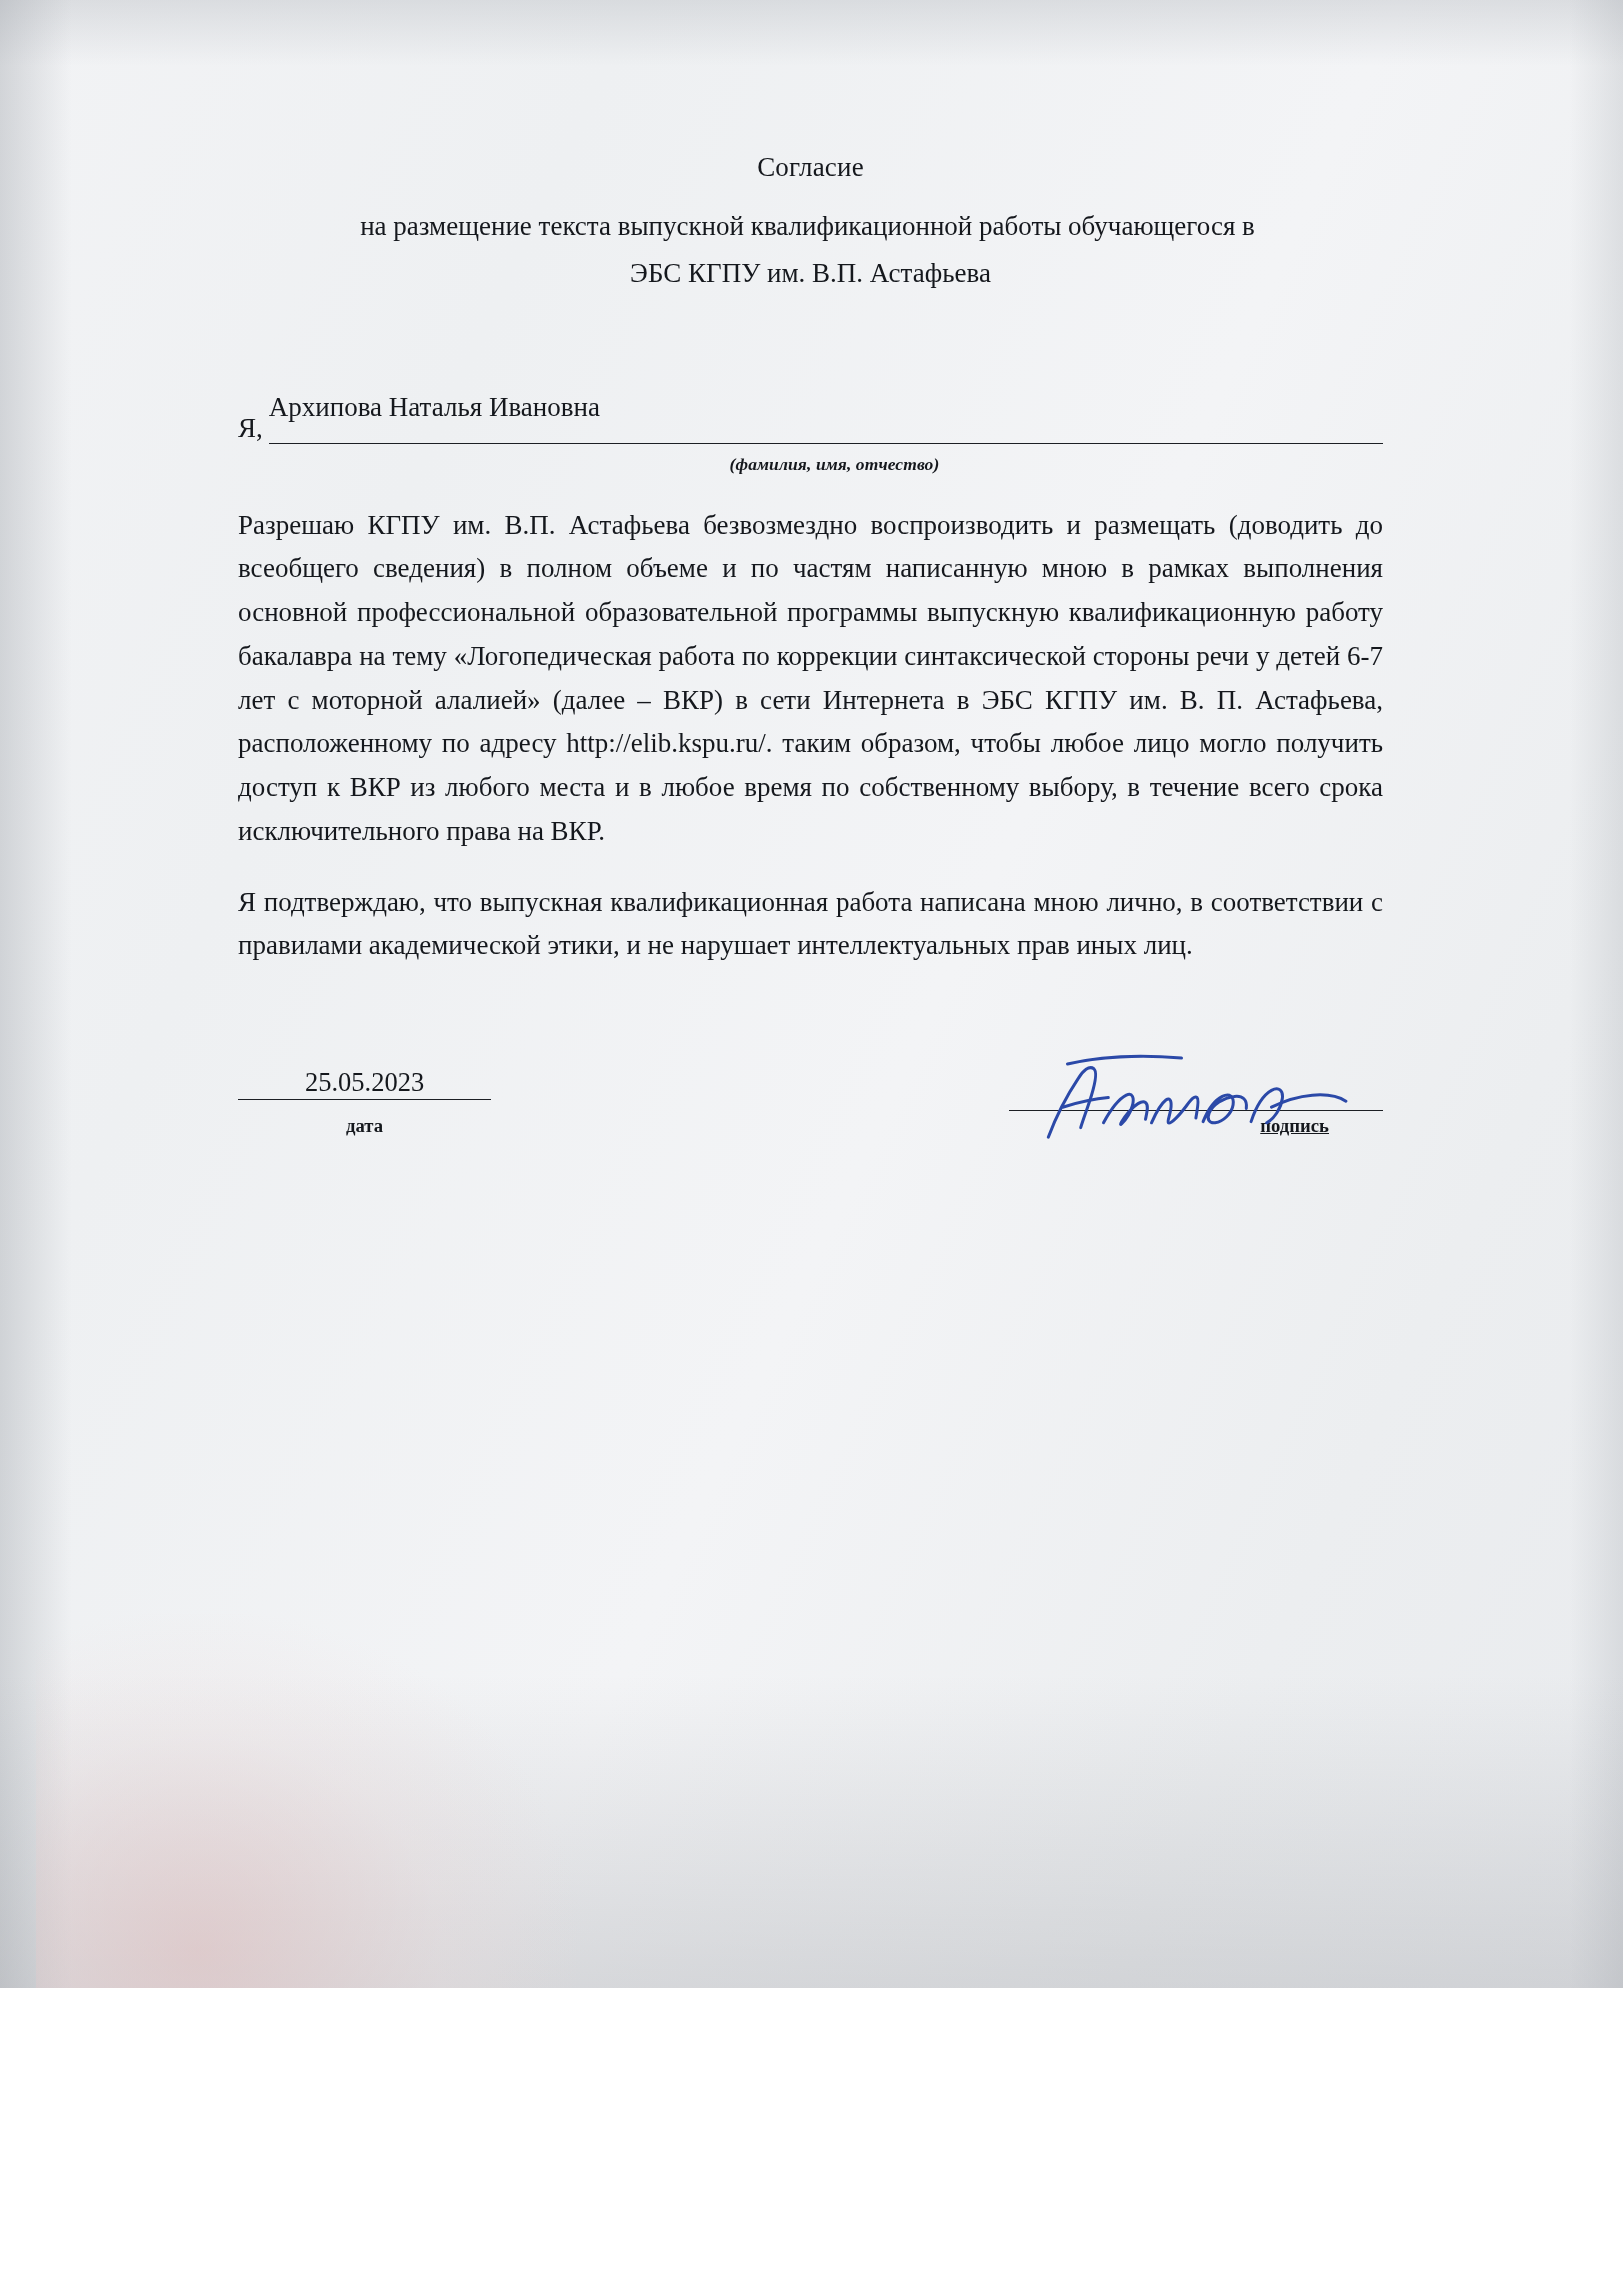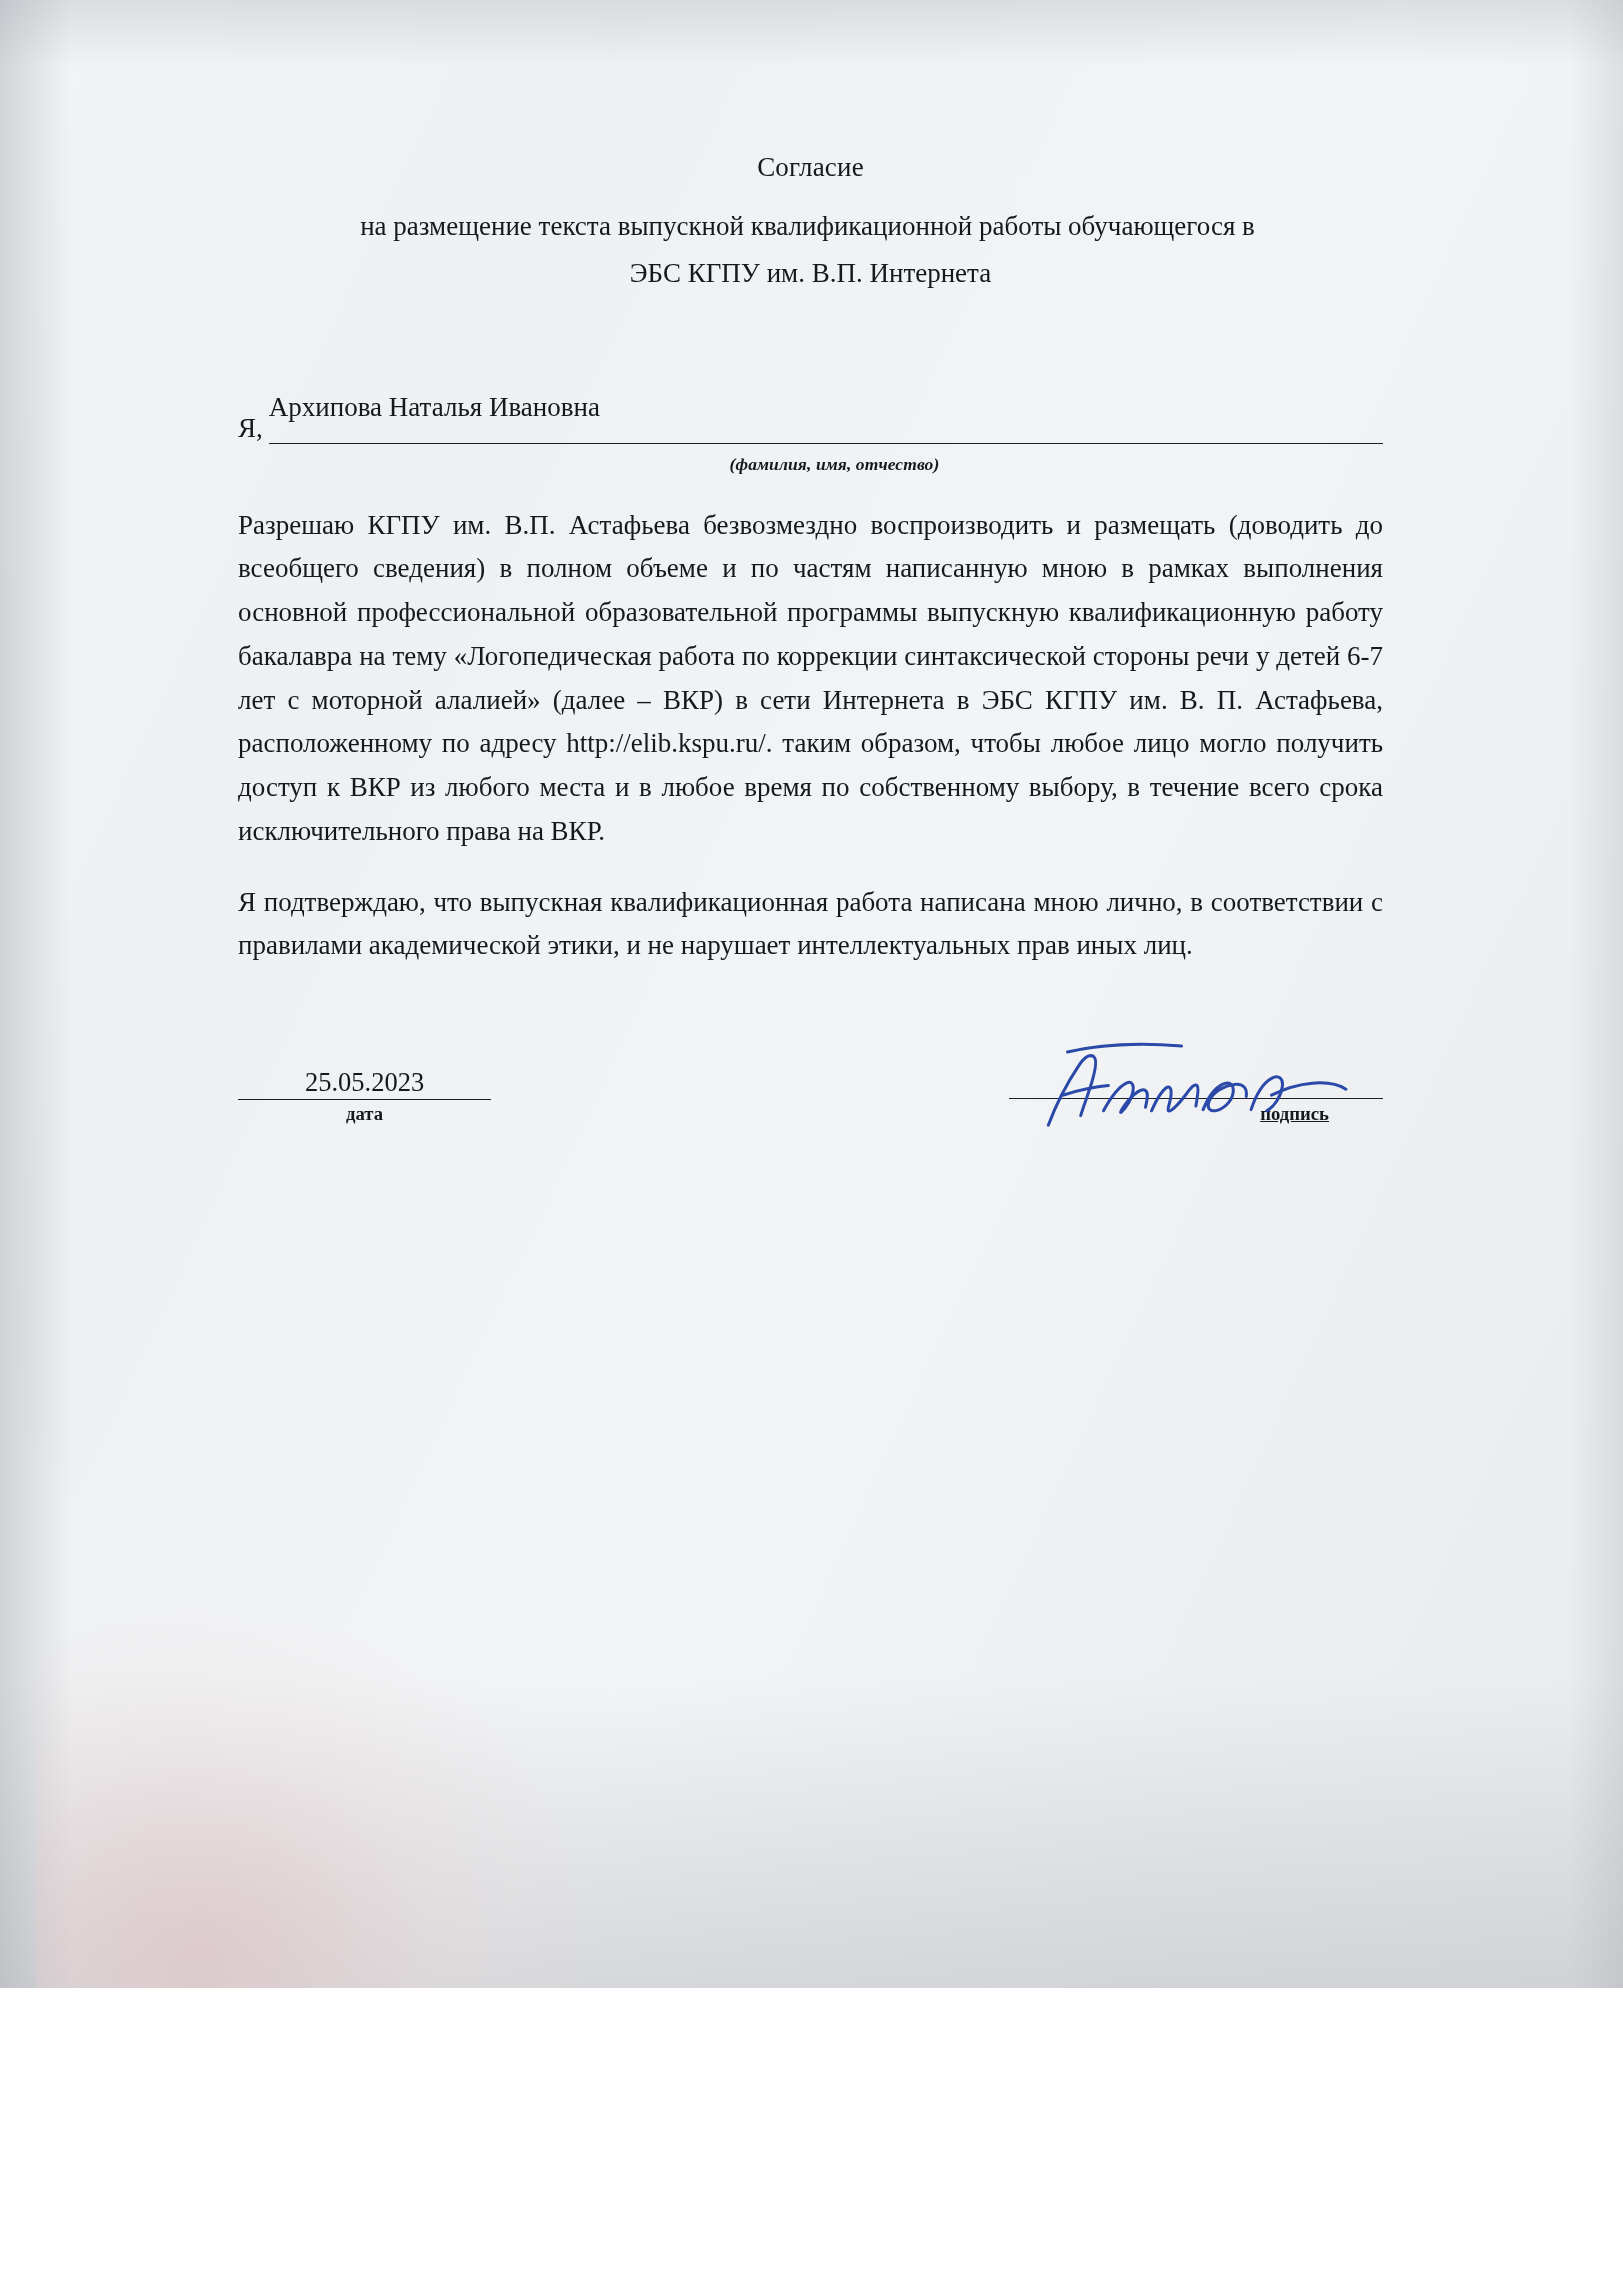--- a/index.html
+++ b/index.html
@@ -132,21 +132,21 @@
   }
   .date-value {
     font-size: 26.5px;
     border-bottom: 1.8px solid #1c1f24;
     padding: 0 7.2px 1.2px 7.2px;
     display: block;
   }
   .date-label {
     font-size: 18.7px;
     font-weight: 600;
-    margin-top: 3px;
+    margin-top: 15px;
   }
   .sign-block {
     width: 374px;
     position: relative;
     text-align: right;
   }
   .sign-line {
     border-bottom: 1.8px solid #1c1f24;
     height: 4.8px;
     width: 100%;
@@ -176,21 +176,21 @@
   <div class="shade-right"></div>
   <div class="shade-bottom"></div>
   <div class="blush"></div>
 
   <div class="content">
 
     <div class="title-line">Согласие</div>
 
     <div class="subtitle">
       <span class="l1">на размещение текста выпускной квалификационной работы обучающегося в</span>
-      <span class="l2">ЭБС КГПУ им. В.П. Интернета</span>
+      <span class="l2">ЭБС КГПУ им. В.П. Астафьева</span>
     </div>
 
     <div class="name-row">
       <span class="lead">Я,</span>
       <span class="name-fill">Архипова Наталья Ивановна</span>
     </div>
     <div class="caption-fio">(фамилия, имя, отчество)</div>
 
     <p class="para">Разрешаю КГПУ им. В.П. Астафьева безвозмездно воспроизводить и размещать (доводить до всеобщего сведения) в полном объеме и по частям написанную мною в рамках выполнения основной профессиональной образовательной программы выпускную квалификационную работу бакалавра на тему «Логопедическая работа по коррекции синтаксической стороны речи у детей 6-7 лет с моторной алалией» (далее – ВКР) в сети Интернета в ЭБС КГПУ им. В. П. Астафьева, расположенному по адресу http://elib.kspu.ru/. таким образом, чтобы любое лицо могло получить доступ к ВКР из любого места и в любое время по собственному выбору, в течение всего срока исключительного права на ВКР.</p>
 

